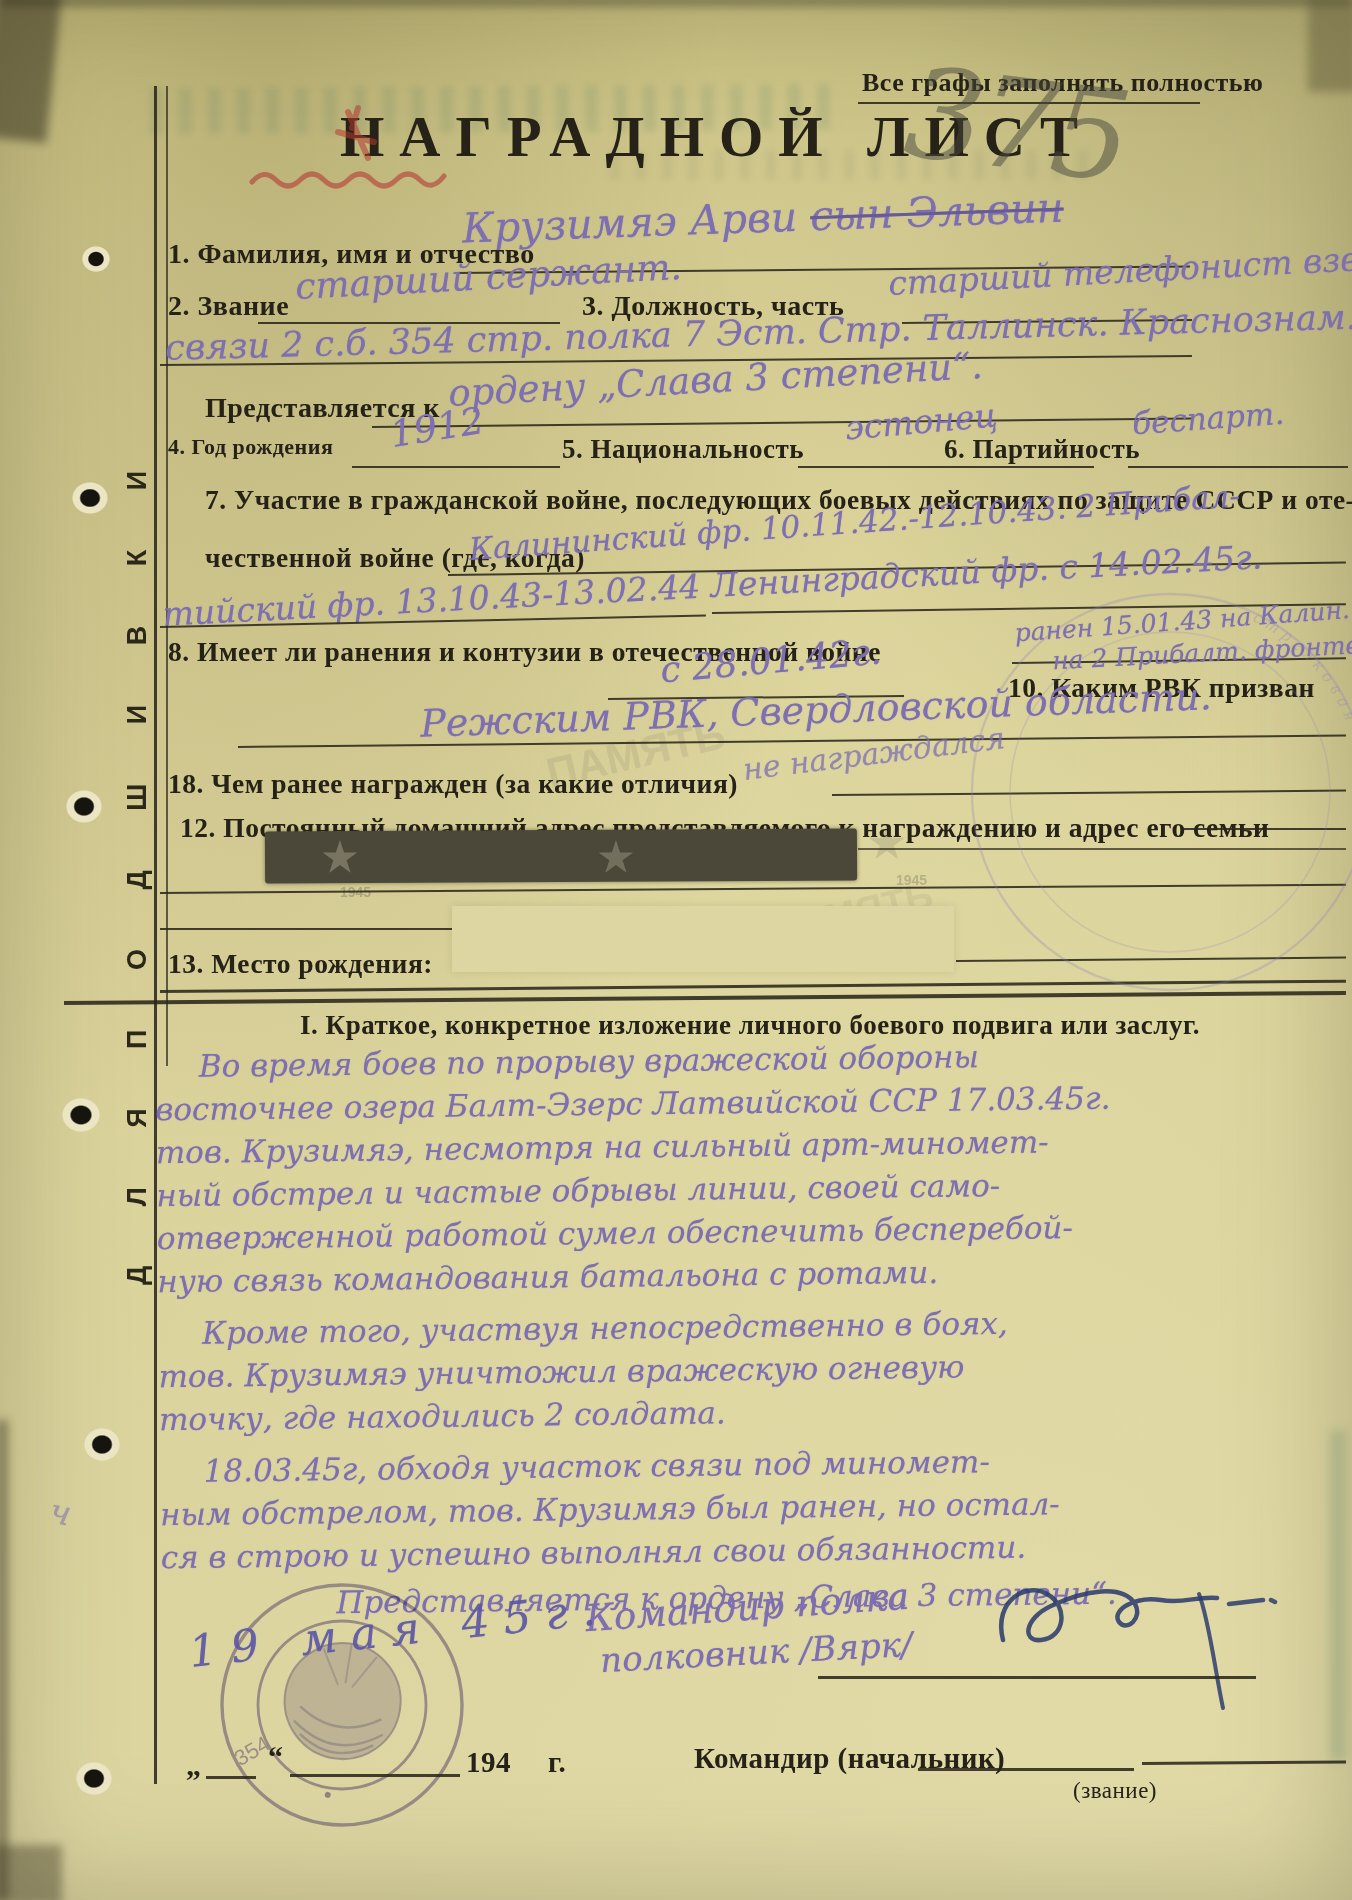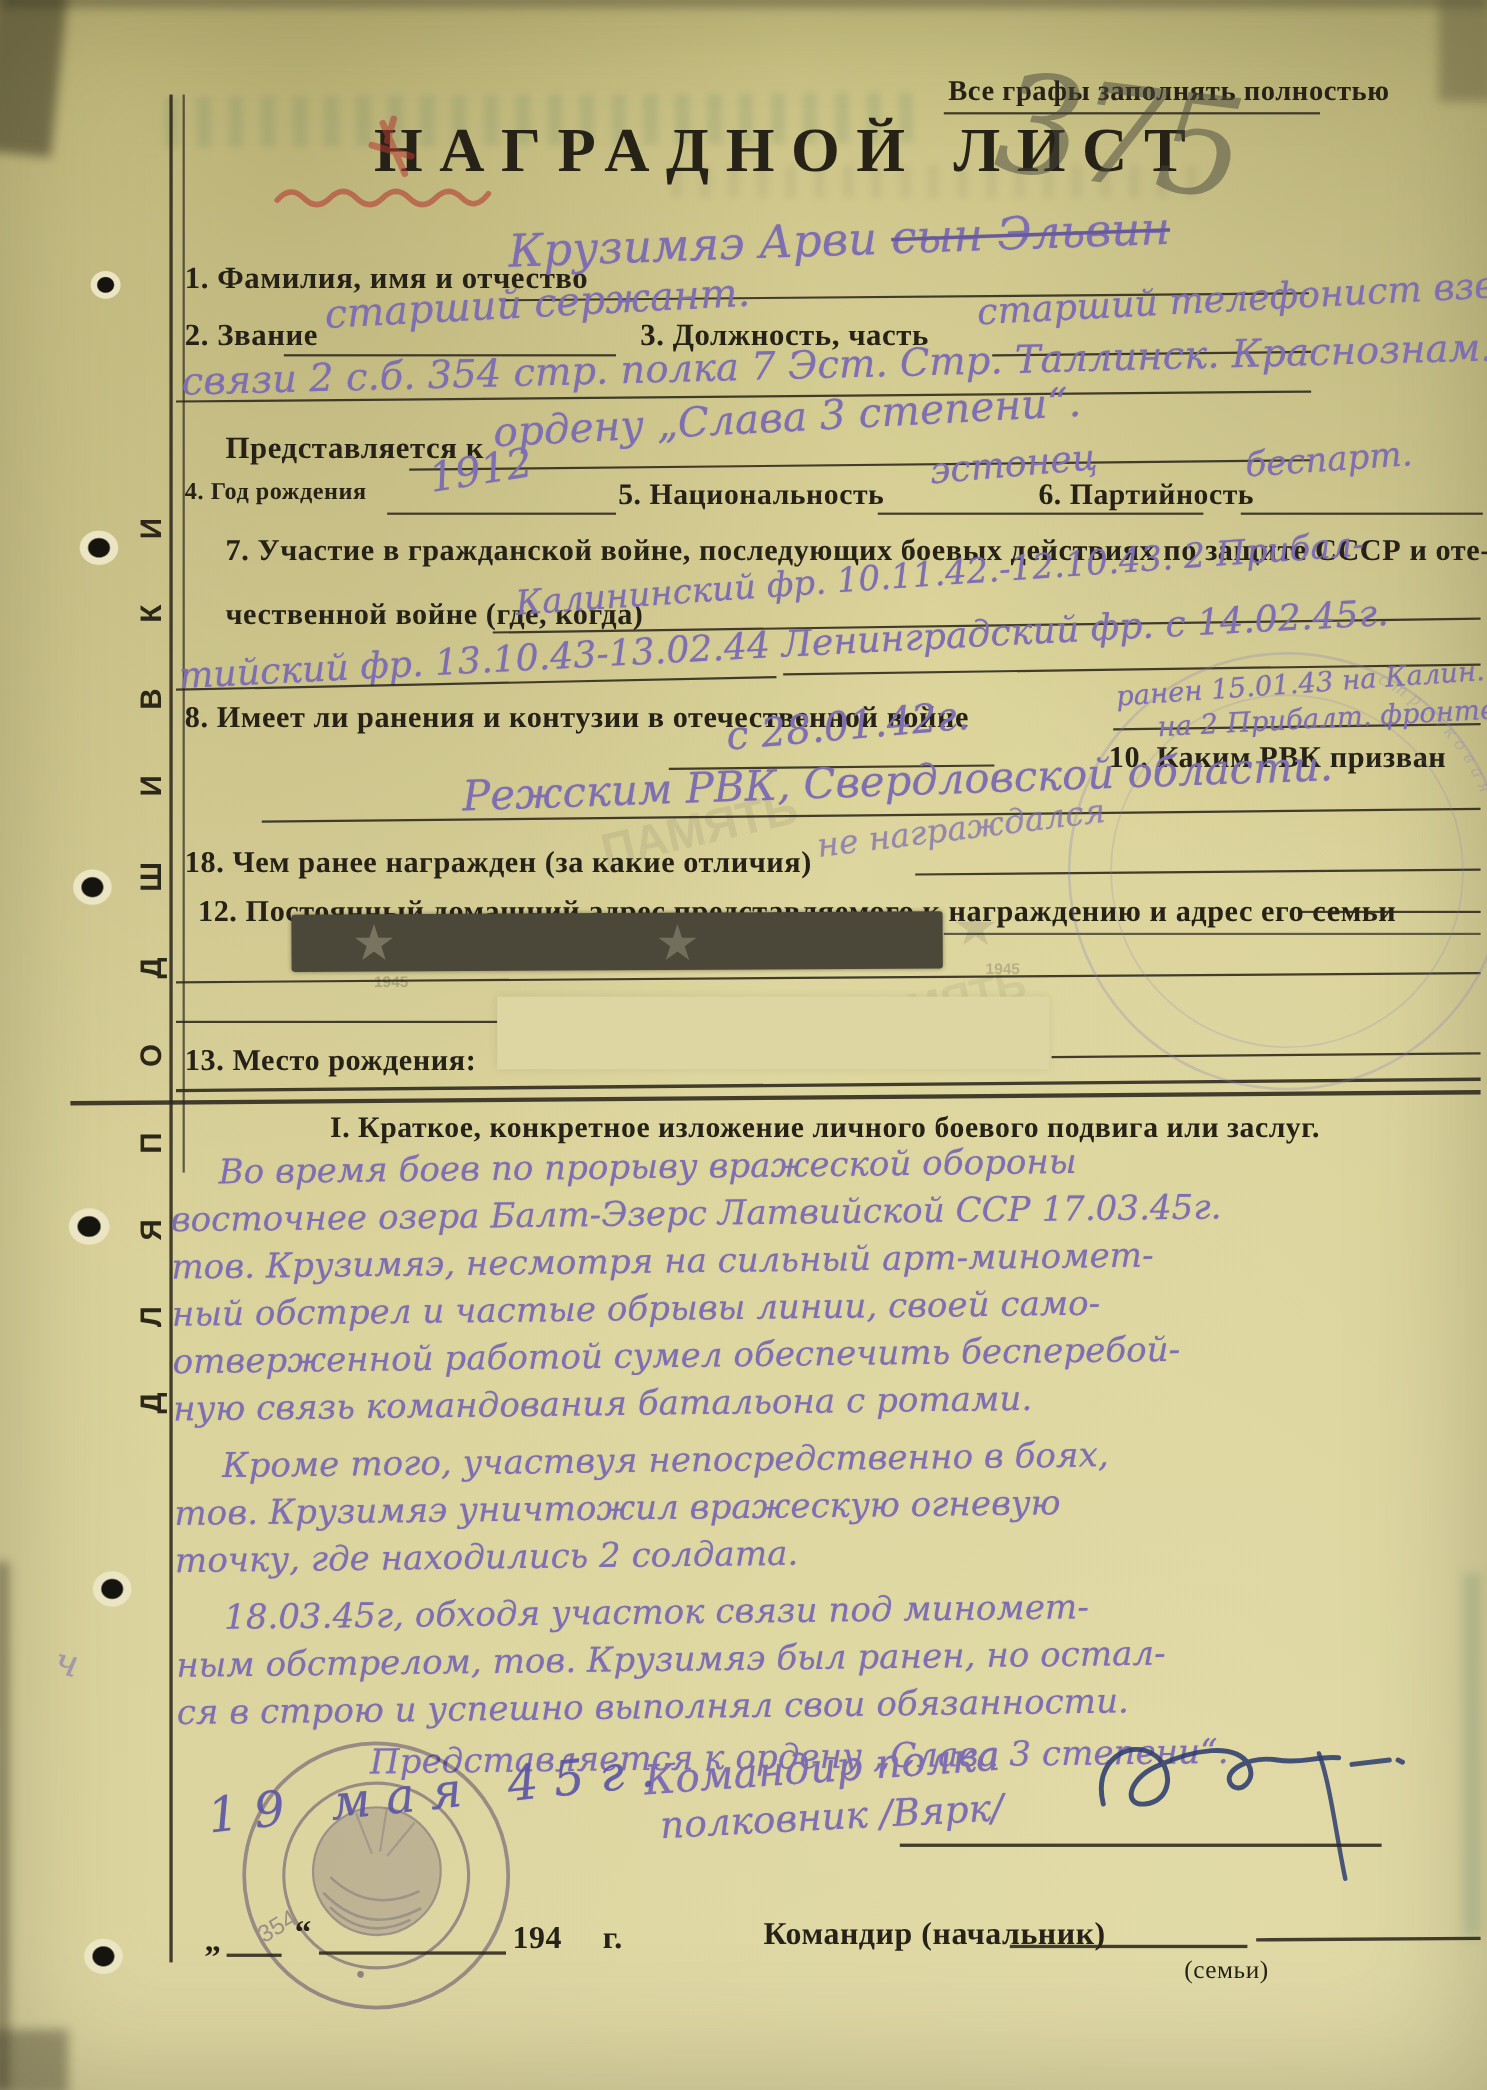--- a/index.html
+++ b/index.html
@@ -190,15 +190,15 @@
 
   <div class="p" style="left:186px;top:1748px;font-size:30px;">„</div>
   <div class="rl" style="left:206px;top:1776px;width:50px;height:3px;"></div>
   <div class="p" style="left:268px;top:1740px;font-size:30px;">“</div>
   <div class="rl" style="left:290px;top:1774px;width:170px;height:3px;"></div>
   <div class="p" style="left:466px;top:1746px;font-size:29px;">194</div>
   <div class="p" style="left:548px;top:1746px;font-size:29px;">г.</div>
   <div class="p" style="left:694px;top:1742px;font-size:29px;">Командир (начальник)</div>
   <div class="rl" style="left:918px;top:1768px;width:216px;height:3px;"></div>
   <div class="rl" style="left:1142px;top:1762px;width:204px;height:3px;transform:rotate(-.4deg);"></div>
-  <div class="p" style="left:1030px;top:1778px;width:170px;text-align:center;font-size:23px;font-weight:400;">(семьи)</div>
+  <div class="p" style="left:1030px;top:1778px;width:170px;text-align:center;font-size:23px;font-weight:400;">(звание)</div>
 
 </div>
 
 </body></html>

